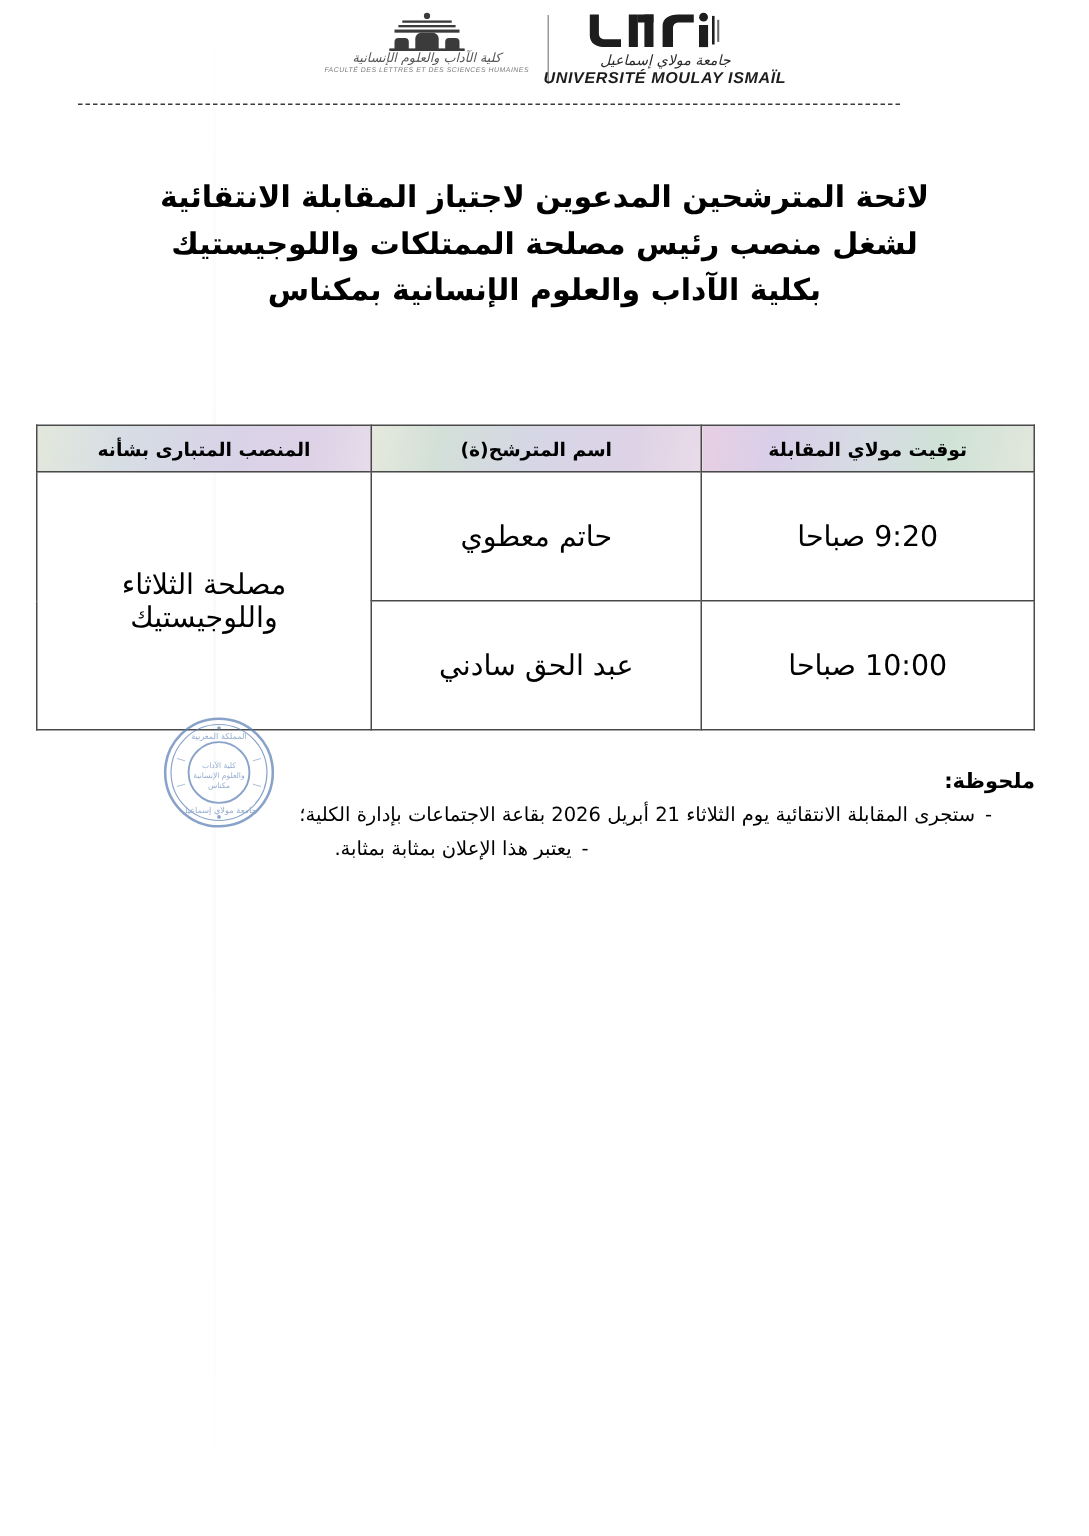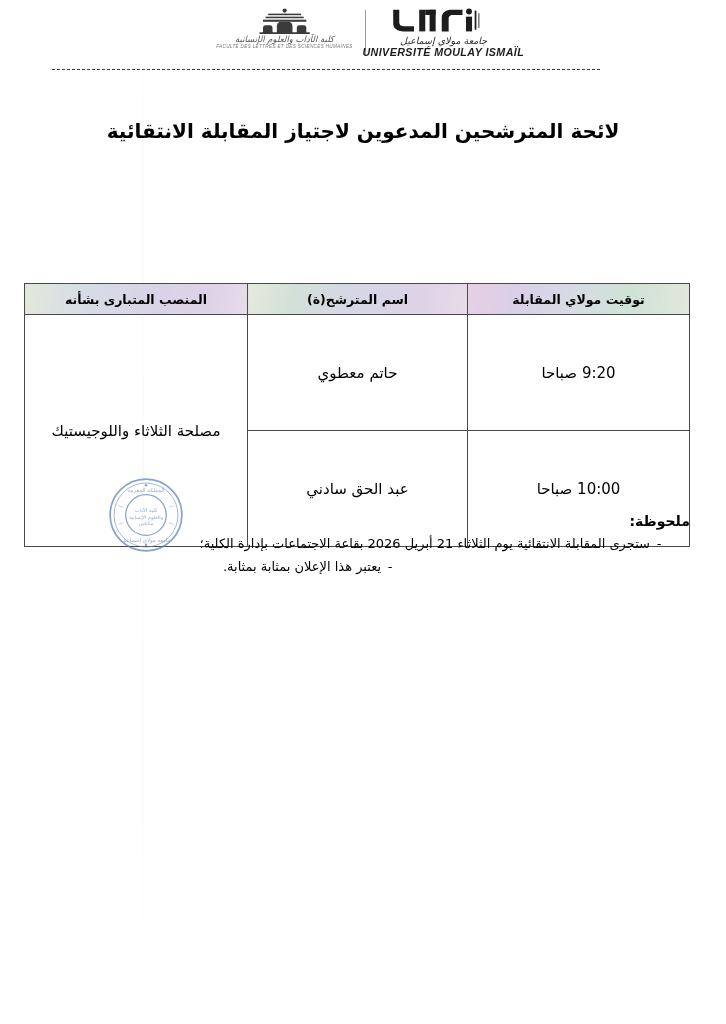--- a/index.html
+++ b/index.html
@@ -166,22 +166,22 @@
     font-size: 12.5px;
     font-weight: bold;
     padding: 0 4px;
   }
   .th-time   { background: linear-gradient(100deg, #e7cfe4 0%, #d9cfe8 22%, #d7dbe4 48%, #cfe2d6 72%, #e2e7dc 100%); }
   .th-name   { background: linear-gradient(100deg, #e6e9dd 0%, #d3e0d8 20%, #d6d6e6 50%, #ddd2e6 78%, #e9dbe8 100%); }
   .th-post   { background: linear-gradient(100deg, #e3e8dc 0%, #d6dde4 26%, #d9d3e7 58%, #ded2e7 82%, #e6dcea 100%); }
 
   table.roster td {
     height: 85px;
-    font-size: 15px;
-    padding: 15px 6px;
+    font-size: 19px;
+    padding: 0 6px;
   }
   td.post-cell {
     font-size: 13.5px;
   }
   .col-time { width: 213px; }
   .col-name { width: 211px; }
   .col-post { width: 214px; }
 
   
   .stamp {
@@ -275,20 +275,22 @@
       <div class="fac-ar">كلية الآداب والعلوم الإنسانية</div>
       <div class="fac-fr">FACULTÉ DES LETTRES ET DES SCIENCES HUMAINES</div>
     </div>
 
   </div>
 
   <div class="rule-dashed"></div>
 
   <div class="title">
     <div class="title-line">لائحة المترشحين المدعوين لاجتياز المقابلة الانتقائية</div>
+    <div class="title-line">لشغل منصب رئيس مصلحة الممتلكات واللوجيستيك</div>
+    <div class="title-line">بكلية الآداب والعلوم الإنسانية بمكناس</div>
   </div>
 
   <div class="table-wrap">
     <table class="roster">
       <thead>
         <tr>
           <th class="th-time col-time">توقيت مولاي المقابلة</th>
           <th class="th-name col-name">اسم المترشح(ة)</th>
           <th class="th-post col-post">المنصب المتبارى بشأنه</th>
         </tr>

